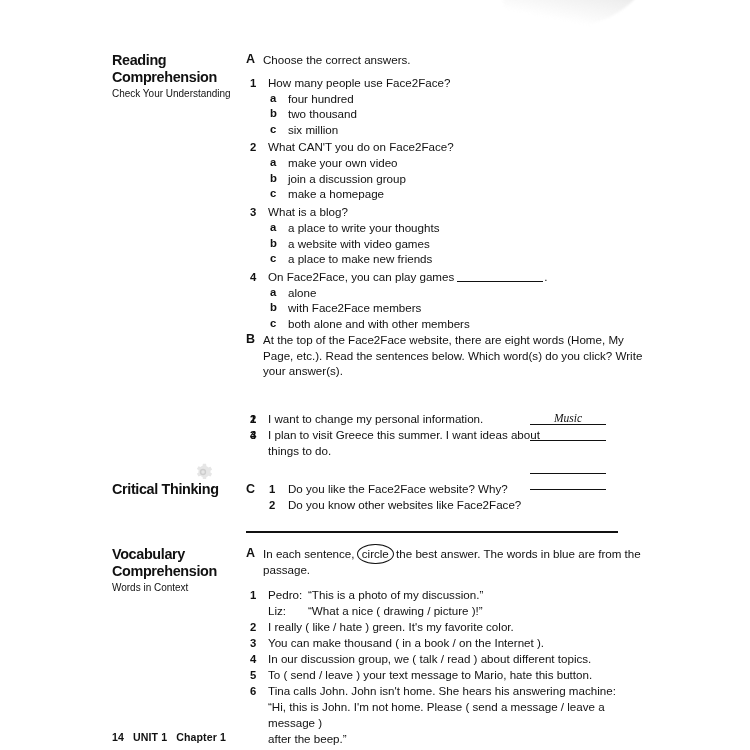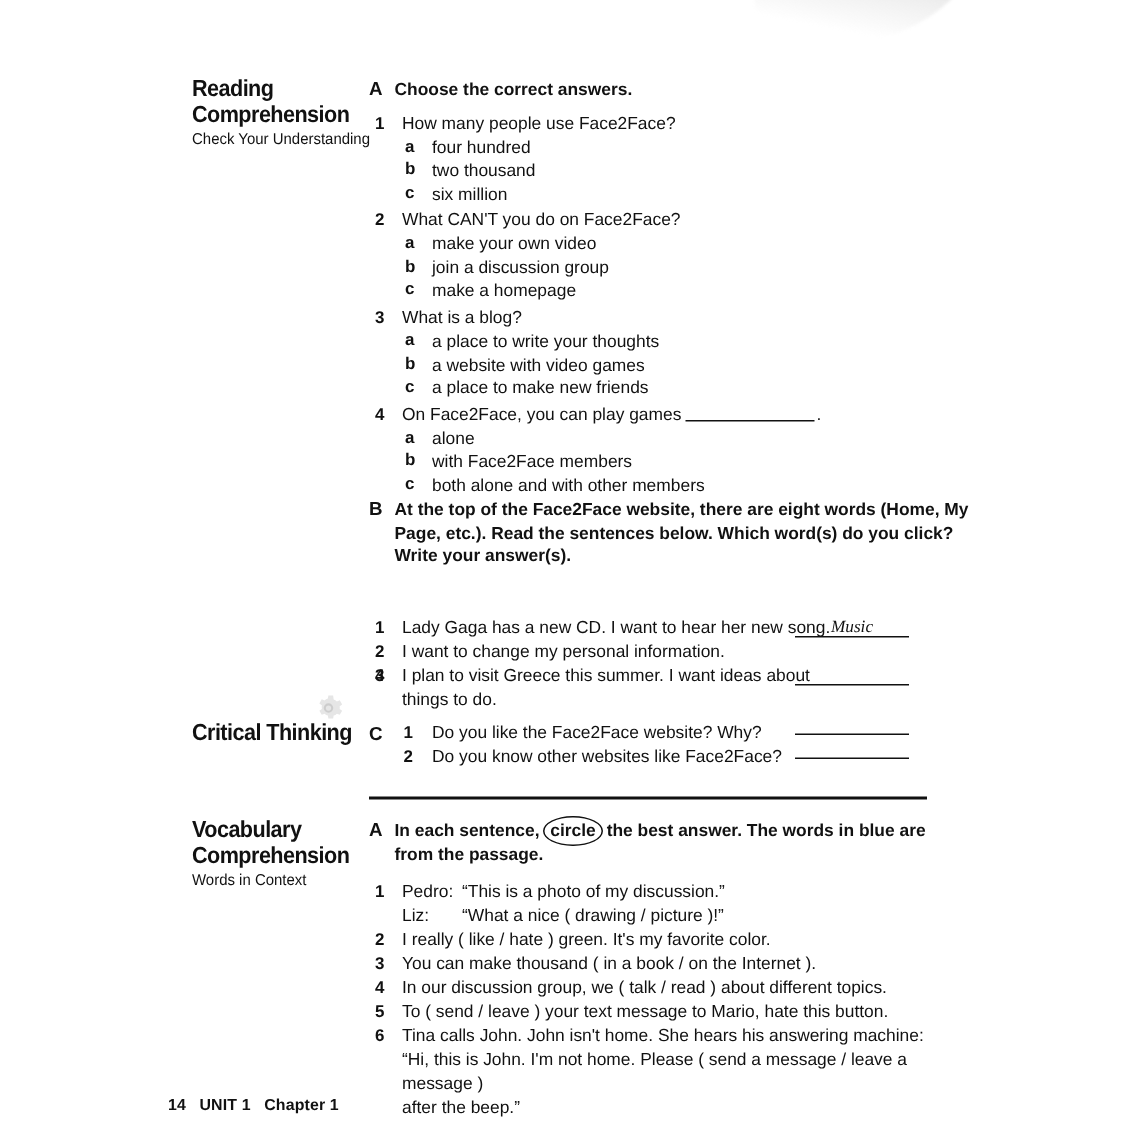--- a/index.html
+++ b/index.html
@@ -38,21 +38,21 @@
   }
 
   
   .section {
     position: absolute;
     left: 0;
     width: 750px;
   }
   .side-head {
     position: absolute;
-    left: 128px;
+    left: 112px;
     width: 130px;
     text-align: left;
   }
   .side-head .big {
     font-weight: bold;
     font-size: 15.5px;
     line-height: 16.5px;
     letter-spacing: -0.4px;
     transform: scaleX(0.93);
     transform-origin: left top;
@@ -79,21 +79,21 @@
   }
   .letter {
     position: absolute;
     left: 0;
     top: 0;
     font-weight: bold;
     font-size: 12.5px;
   }
   .letter-text {
     margin-left: 17px;
-    font-weight: bold;
+    font-weight: normal;
     font-size: 11.6px;
     line-height: 15.5px;
   }
 
   ol.qlist {
     list-style: none;
     margin: 0;
     padding: 0;
   }
   .q {
@@ -316,21 +316,20 @@
       </div>
 
       <div style="position:relative; margin-top:12px; height:20px;">
         
       </div>
 
       <div style="position:relative;">
 
         <div class="brow">
           <span class="num">1</span>
-          <span>Lady Gaga has a new CD. I want to hear her new song.</span>
           <span class="answer-line" style="top:1px;">
               <span class="ans">Music</span>
             </span>
         </div>
 
         <div class="brow">
           <span class="num">2</span>
           <span>I want to change my personal information.</span>
           <span class="answer-line" style="top:17.5px;">
               <span class="ans"></span>

